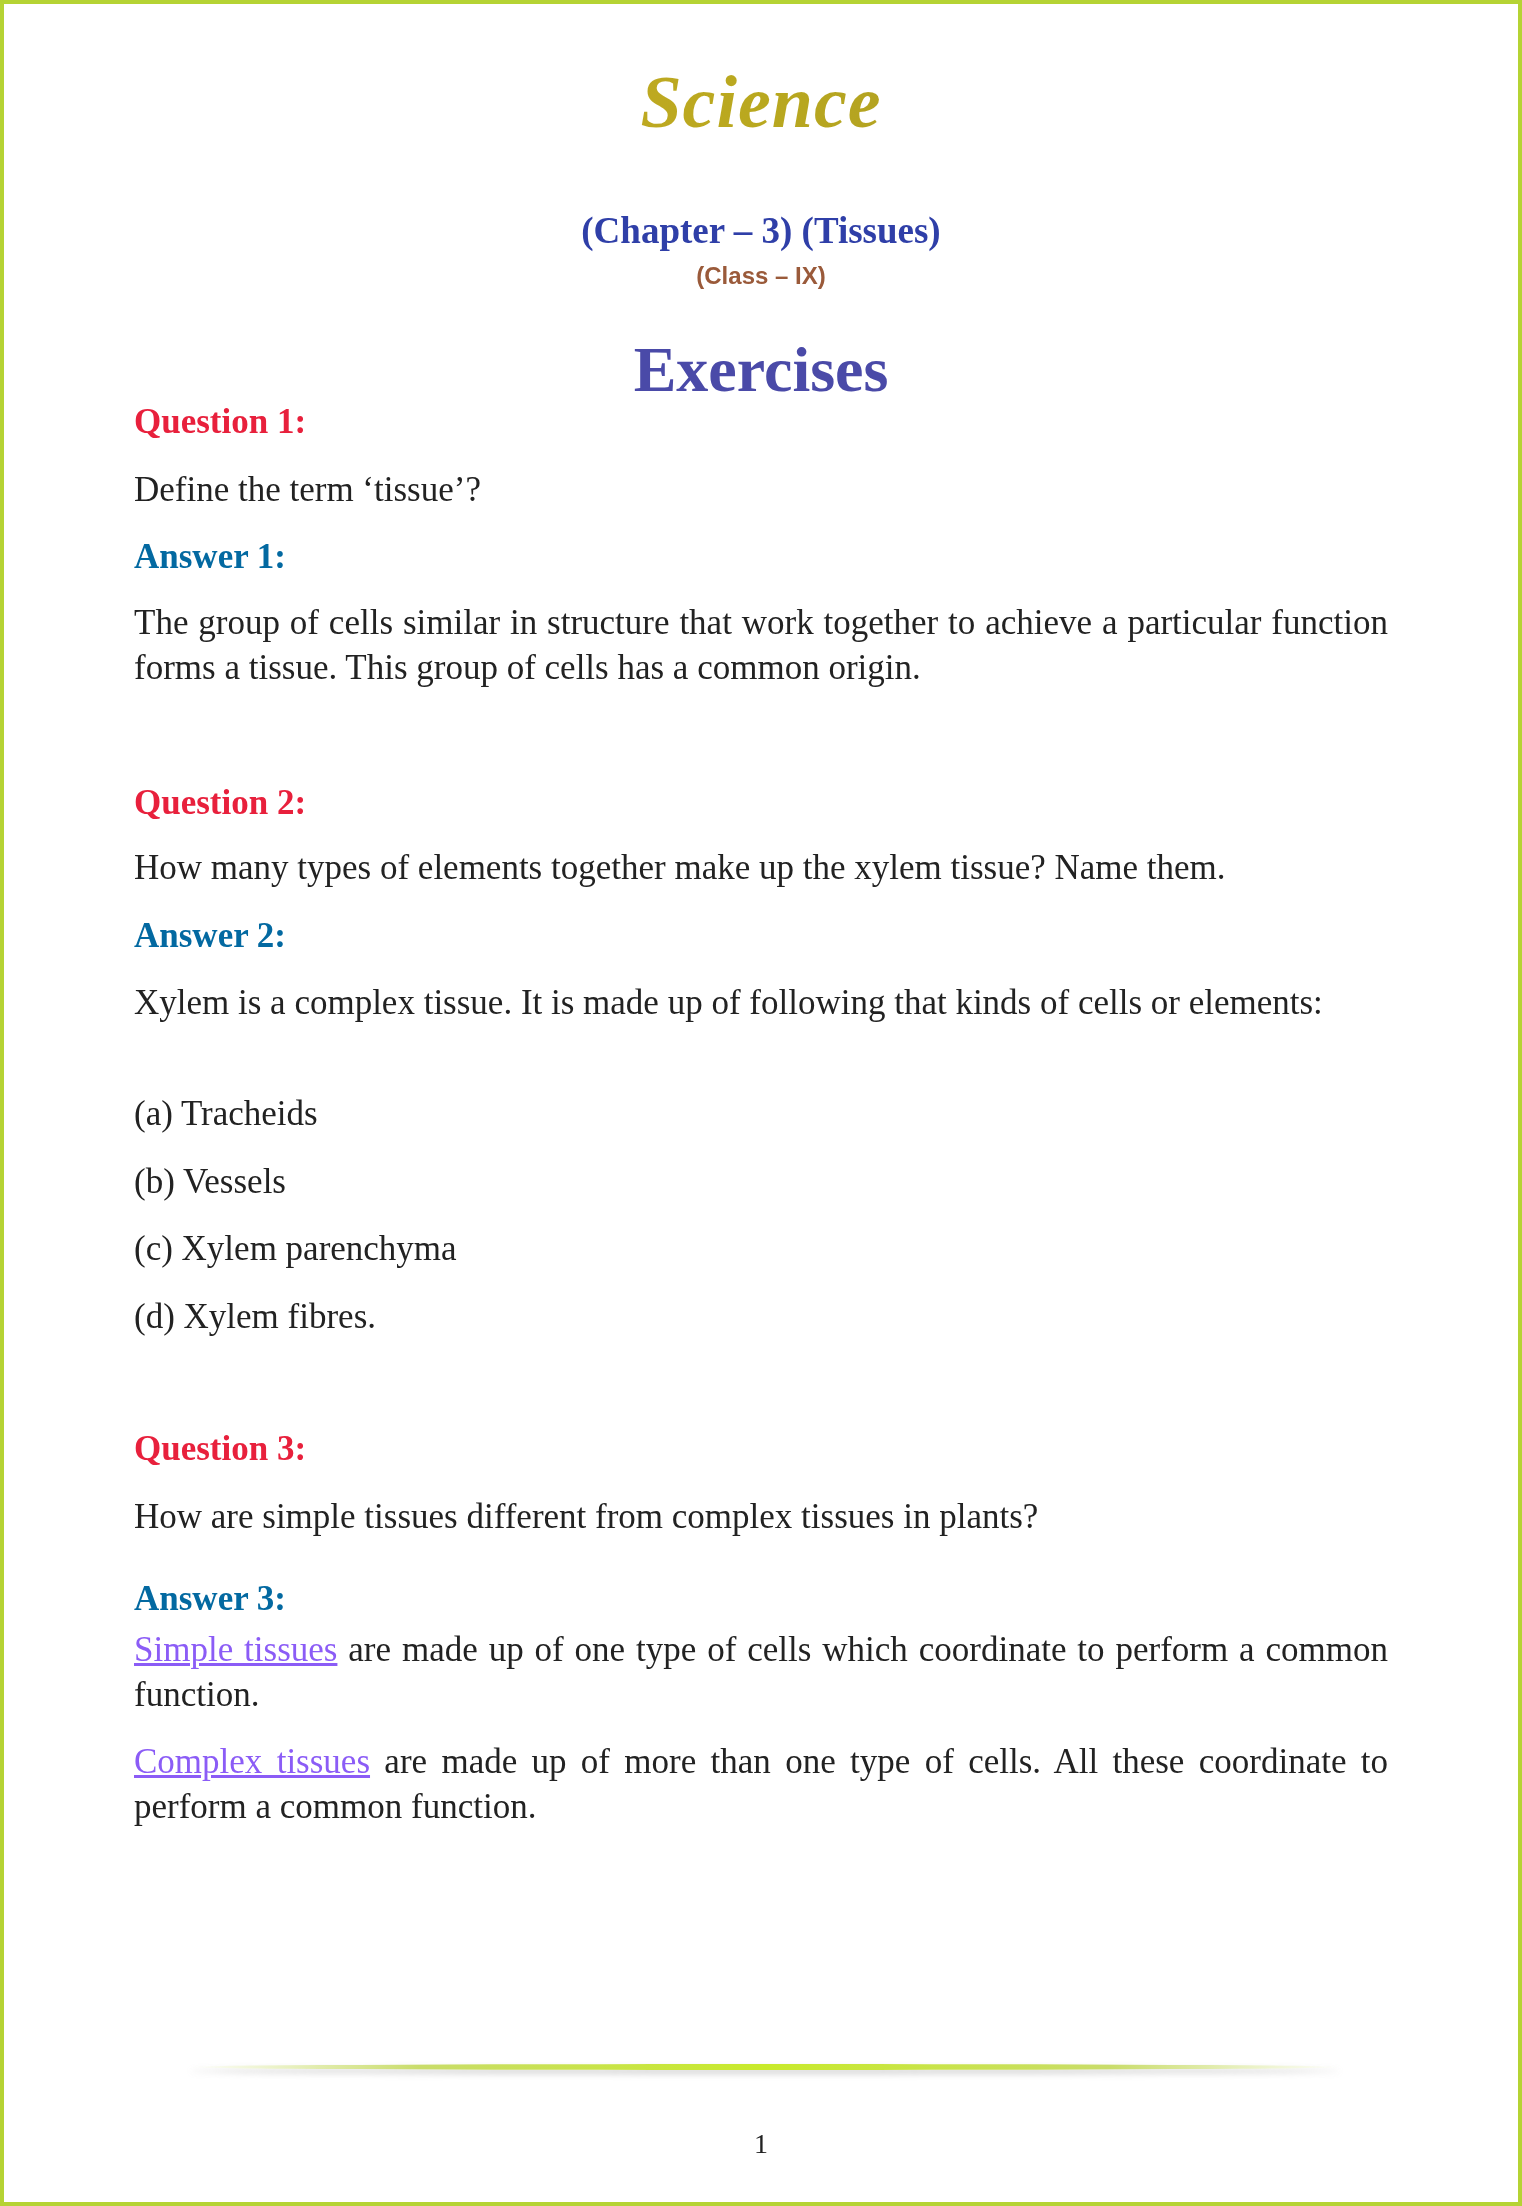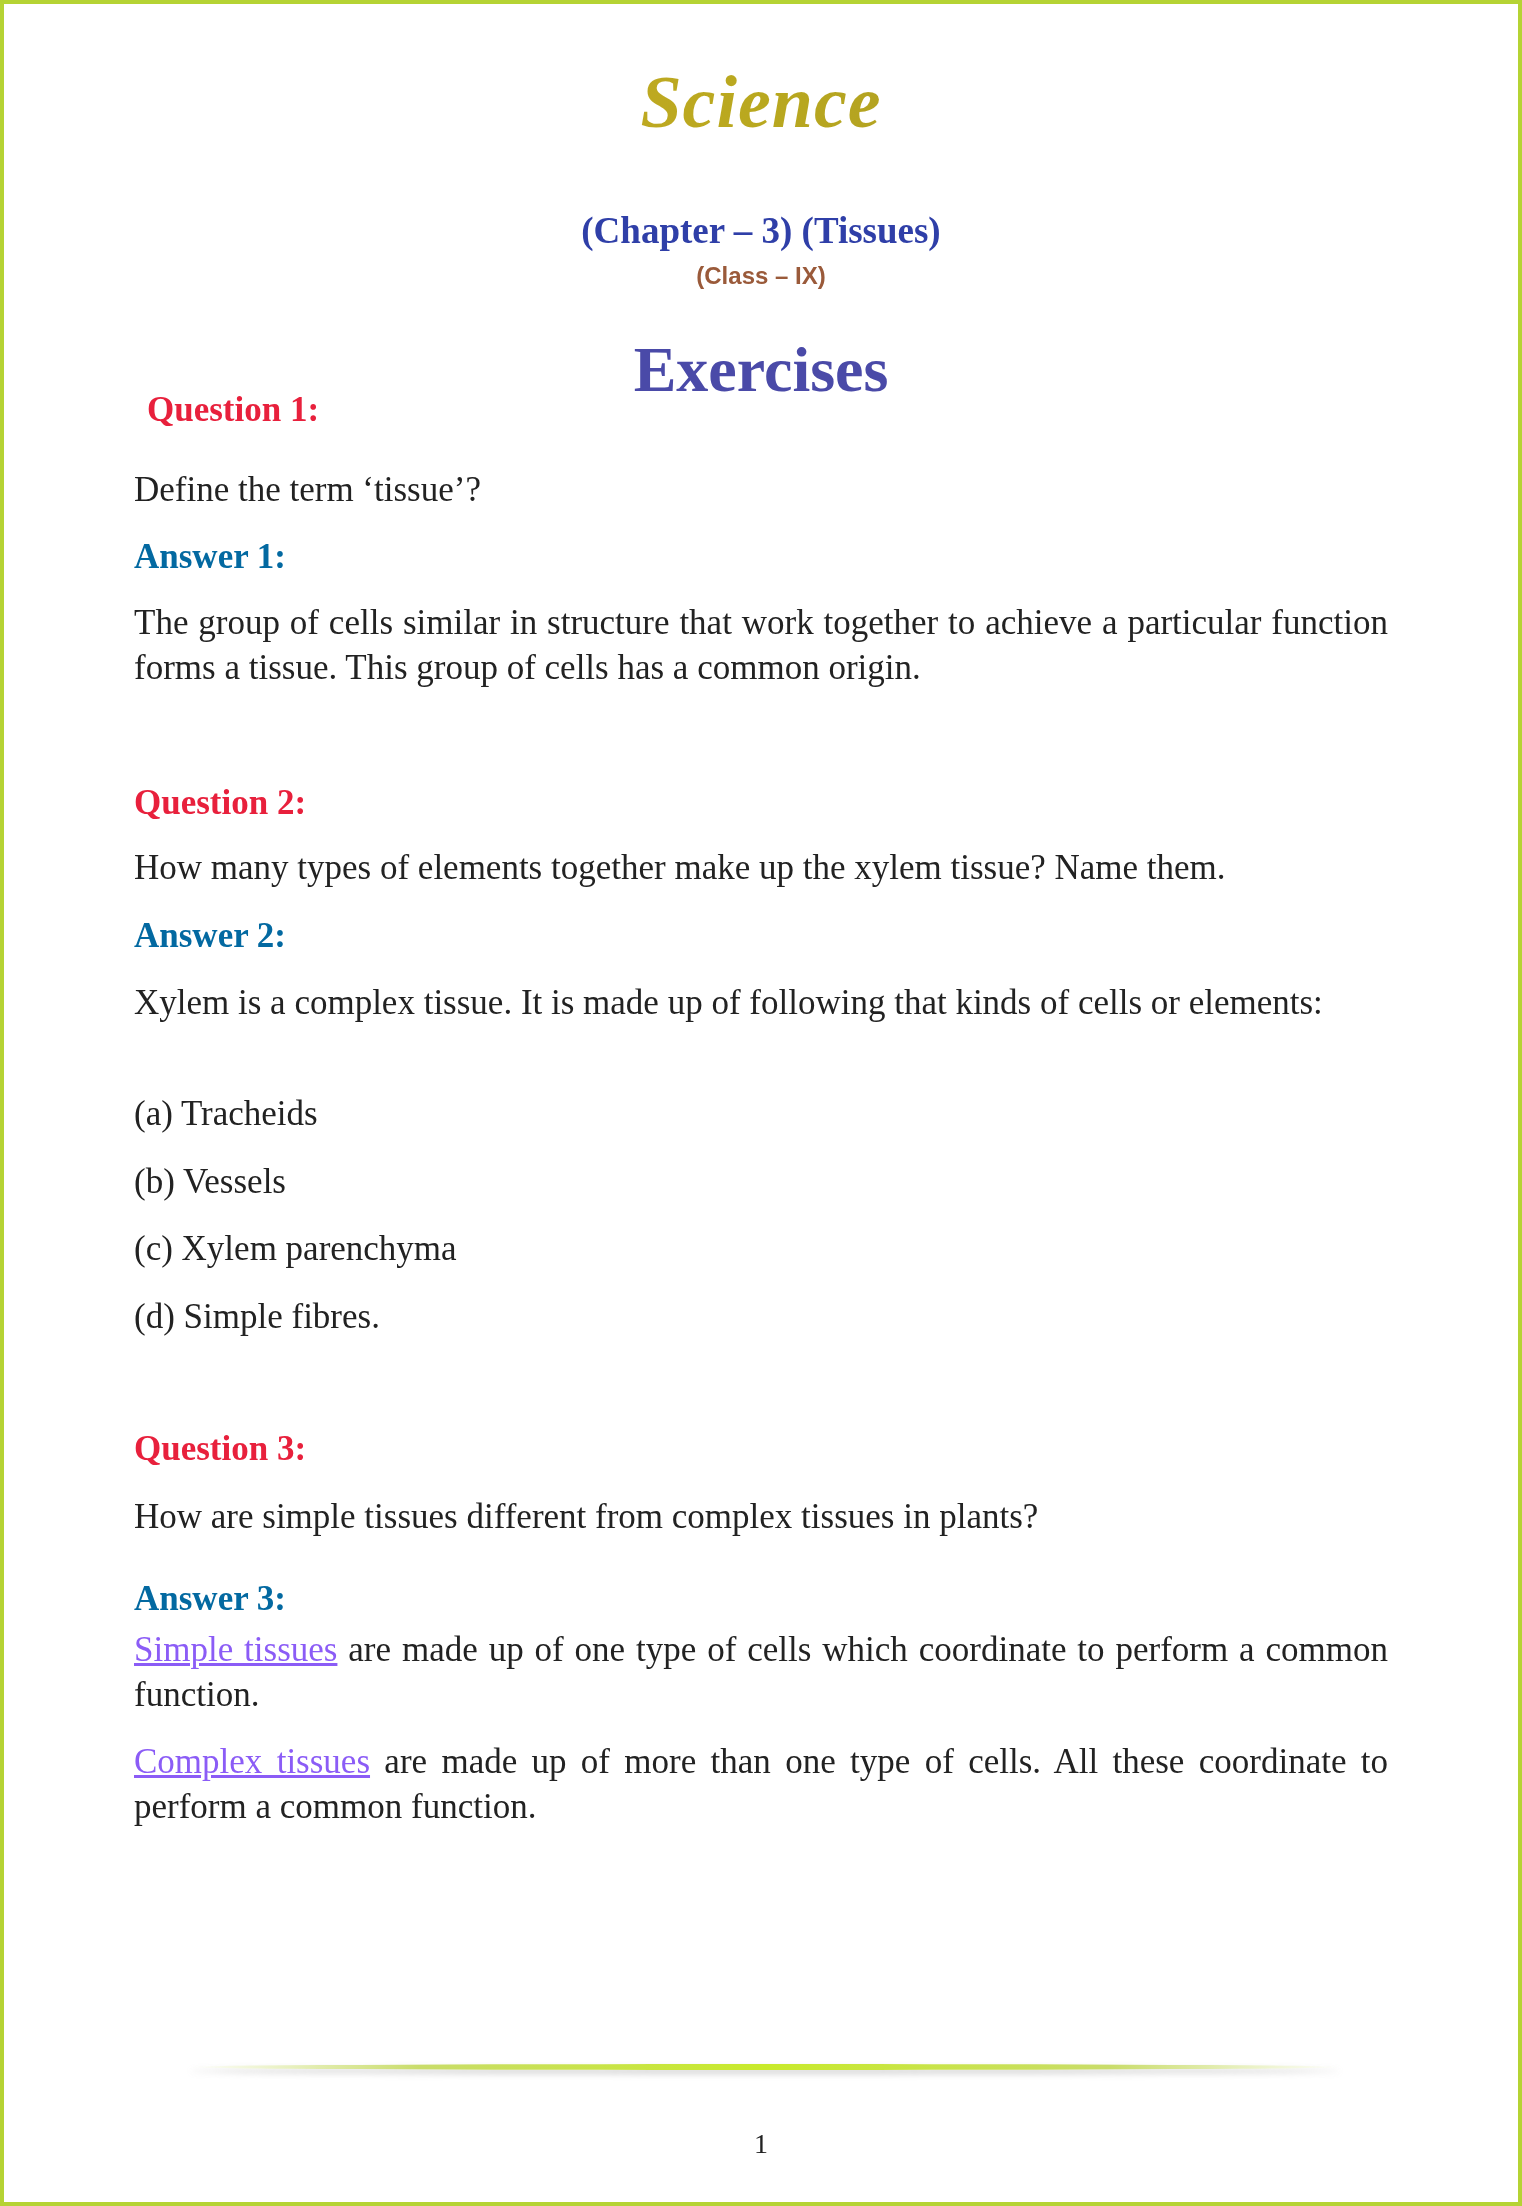--- a/index.html
+++ b/index.html
@@ -44,33 +44,33 @@
 </head>
 <body>
 
 <div class="page-border"></div>
 
 <div class="abs center title">Science</div>
 <div class="abs center chapter">(Chapter – 3) (Tissues)</div>
 <div class="abs center classline">(Class – IX)</div>
 <div class="abs center exercises">Exercises</div>
 
-<div class="content q-label" style="top:388px;margin-left:13px;">Question 1:</div>
+<div class="content q-label" style="top:400px;">Question 1:</div>
 <div class="content text" style="top:467px;">Define the term ‘tissue’?</div>
 <div class="content a-label" style="top:535px;">Answer 1:</div>
 <div class="content text" style="top:600px;">The group of cells similar in structure that work together to achieve a particular function forms a tissue. This group of cells has a common origin.</div>
 
 <div class="content q-label" style="top:781px;">Question 2:</div>
 <div class="content text" style="top:845px;">How many types of elements together make up the xylem tissue? Name them.</div>
 <div class="content a-label" style="top:914px;">Answer 2:</div>
 <div class="content text" style="top:980px;">Xylem is a complex tissue. It is made up of following that kinds of cells or elements:</div>
 <div class="content text" style="top:1091px;">(a) Tracheids</div>
 <div class="content text" style="top:1159px;">(b) Vessels</div>
 <div class="content text" style="top:1226px;font-family:Liberation Serif, serif;">(c) Xylem parenchyma</div>
-<div class="content text" style="top:1294px;">(d) Simple fibres.</div>
+<div class="content text" style="top:1294px;">(d) Xylem fibres.</div>
 
 <div class="content q-label" style="top:1427px;">Question 3:</div>
 <div class="content text" style="top:1494px;">How are simple tissues different from complex tissues in plants?</div>
 <div class="content a-label" style="top:1562px;margin-top:15px;">Answer 3:</div>
 <div class="content text" style="top:1627px;"><span class="hl">Simple tissues</span><span> are made up of one type of cells which coordinate to perform a common function.</span></div>
 <div class="content text" style="top:1739px;"><span class="hl">Complex tissues</span><span> are made up of more than one type of cells. All these coordinate to perform a common function.</span></div>
 
 <div class="divider"></div>
 <div class="abs center page-num">1</div>
 

